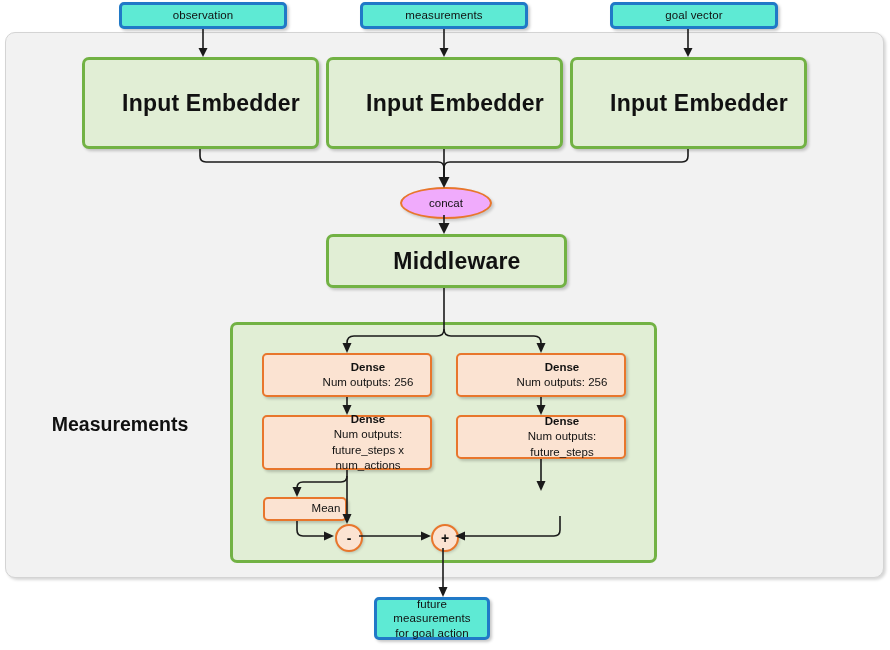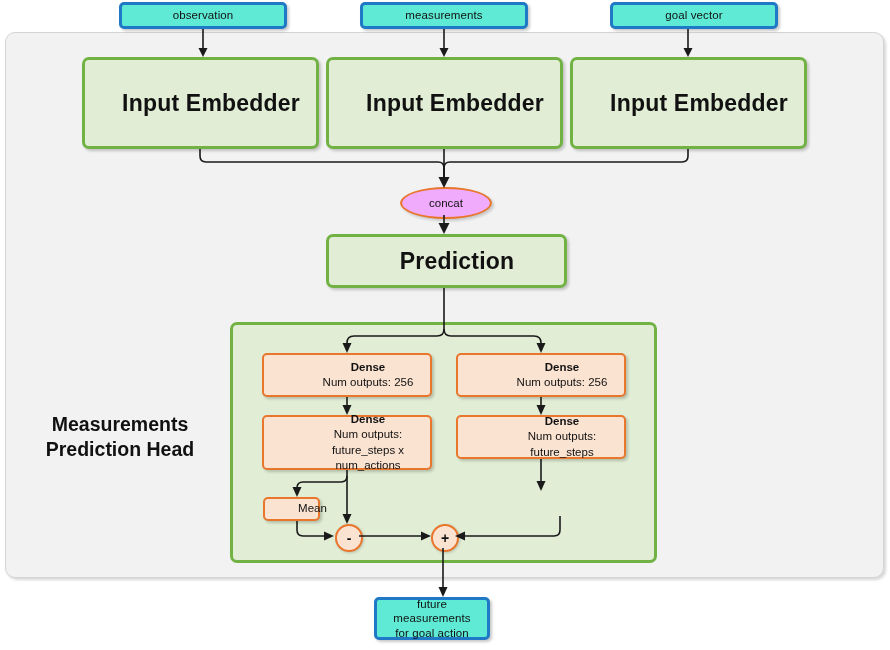--- a/index.html
+++ b/index.html
@@ -92,28 +92,27 @@
   </div>
   <div class="node green-box" style="left:570px;top:57px;width:237px;height:92px;">
     <span class="big-label">Input Embedder</span>
   </div>
 
   <div class="ellipse" style="left:400px;top:187px;width:88px;height:28px;">
     <span>concat</span>
   </div>
 
   <div class="node green-box" style="left:326px;top:234px;width:241px;height:54px;">
-    <span class="big-label">Prediction</span>
+    <span class="big-label">Middleware</span>
   </div>
 
   <div class="node green-box plain" style="left:230px;top:322px;width:427px;height:241px;"></div>
 
   <div class="head-title" style="left:20px;top:412px;width:200px;">
     <div>Measurements</div>
-    <div>Prediction Head</div>
   </div>
 
   <div class="node orange-box" style="left:262px;top:353px;width:170px;height:44px;">
     <span class="title">Dense</span>
     <span>Num outputs: 256</span>
   </div>
 
   <div class="node orange-box" style="left:456px;top:353px;width:170px;height:44px;">
     <span class="title">Dense</span>
     <span>Num outputs: 256</span>
@@ -123,21 +122,21 @@
     <span class="title">Dense</span>
     <span>Num outputs:</span>
     <span>future_steps x num_actions</span>
   </div>
 
   <div class="node orange-box" style="left:456px;top:415px;width:170px;height:44px;">
     <span class="title">Dense</span>
     <span>Num outputs: future_steps</span>
   </div>
 
-  <div class="node orange-box" style="left:263px;top:497px;width:57px;height:24px;">
+  <div class="node orange-box" style="left:263px;top:497px;width:84px;height:24px;">
     <span>Mean</span>
   </div>
 
 
   <div class="op-circle" style="left:335px;top:524px;width:24px;height:24px;">
     <span>-</span>
   </div>
 
   <div class="op-circle" style="left:431px;top:524px;width:24px;height:24px;">
     <span>+</span>

